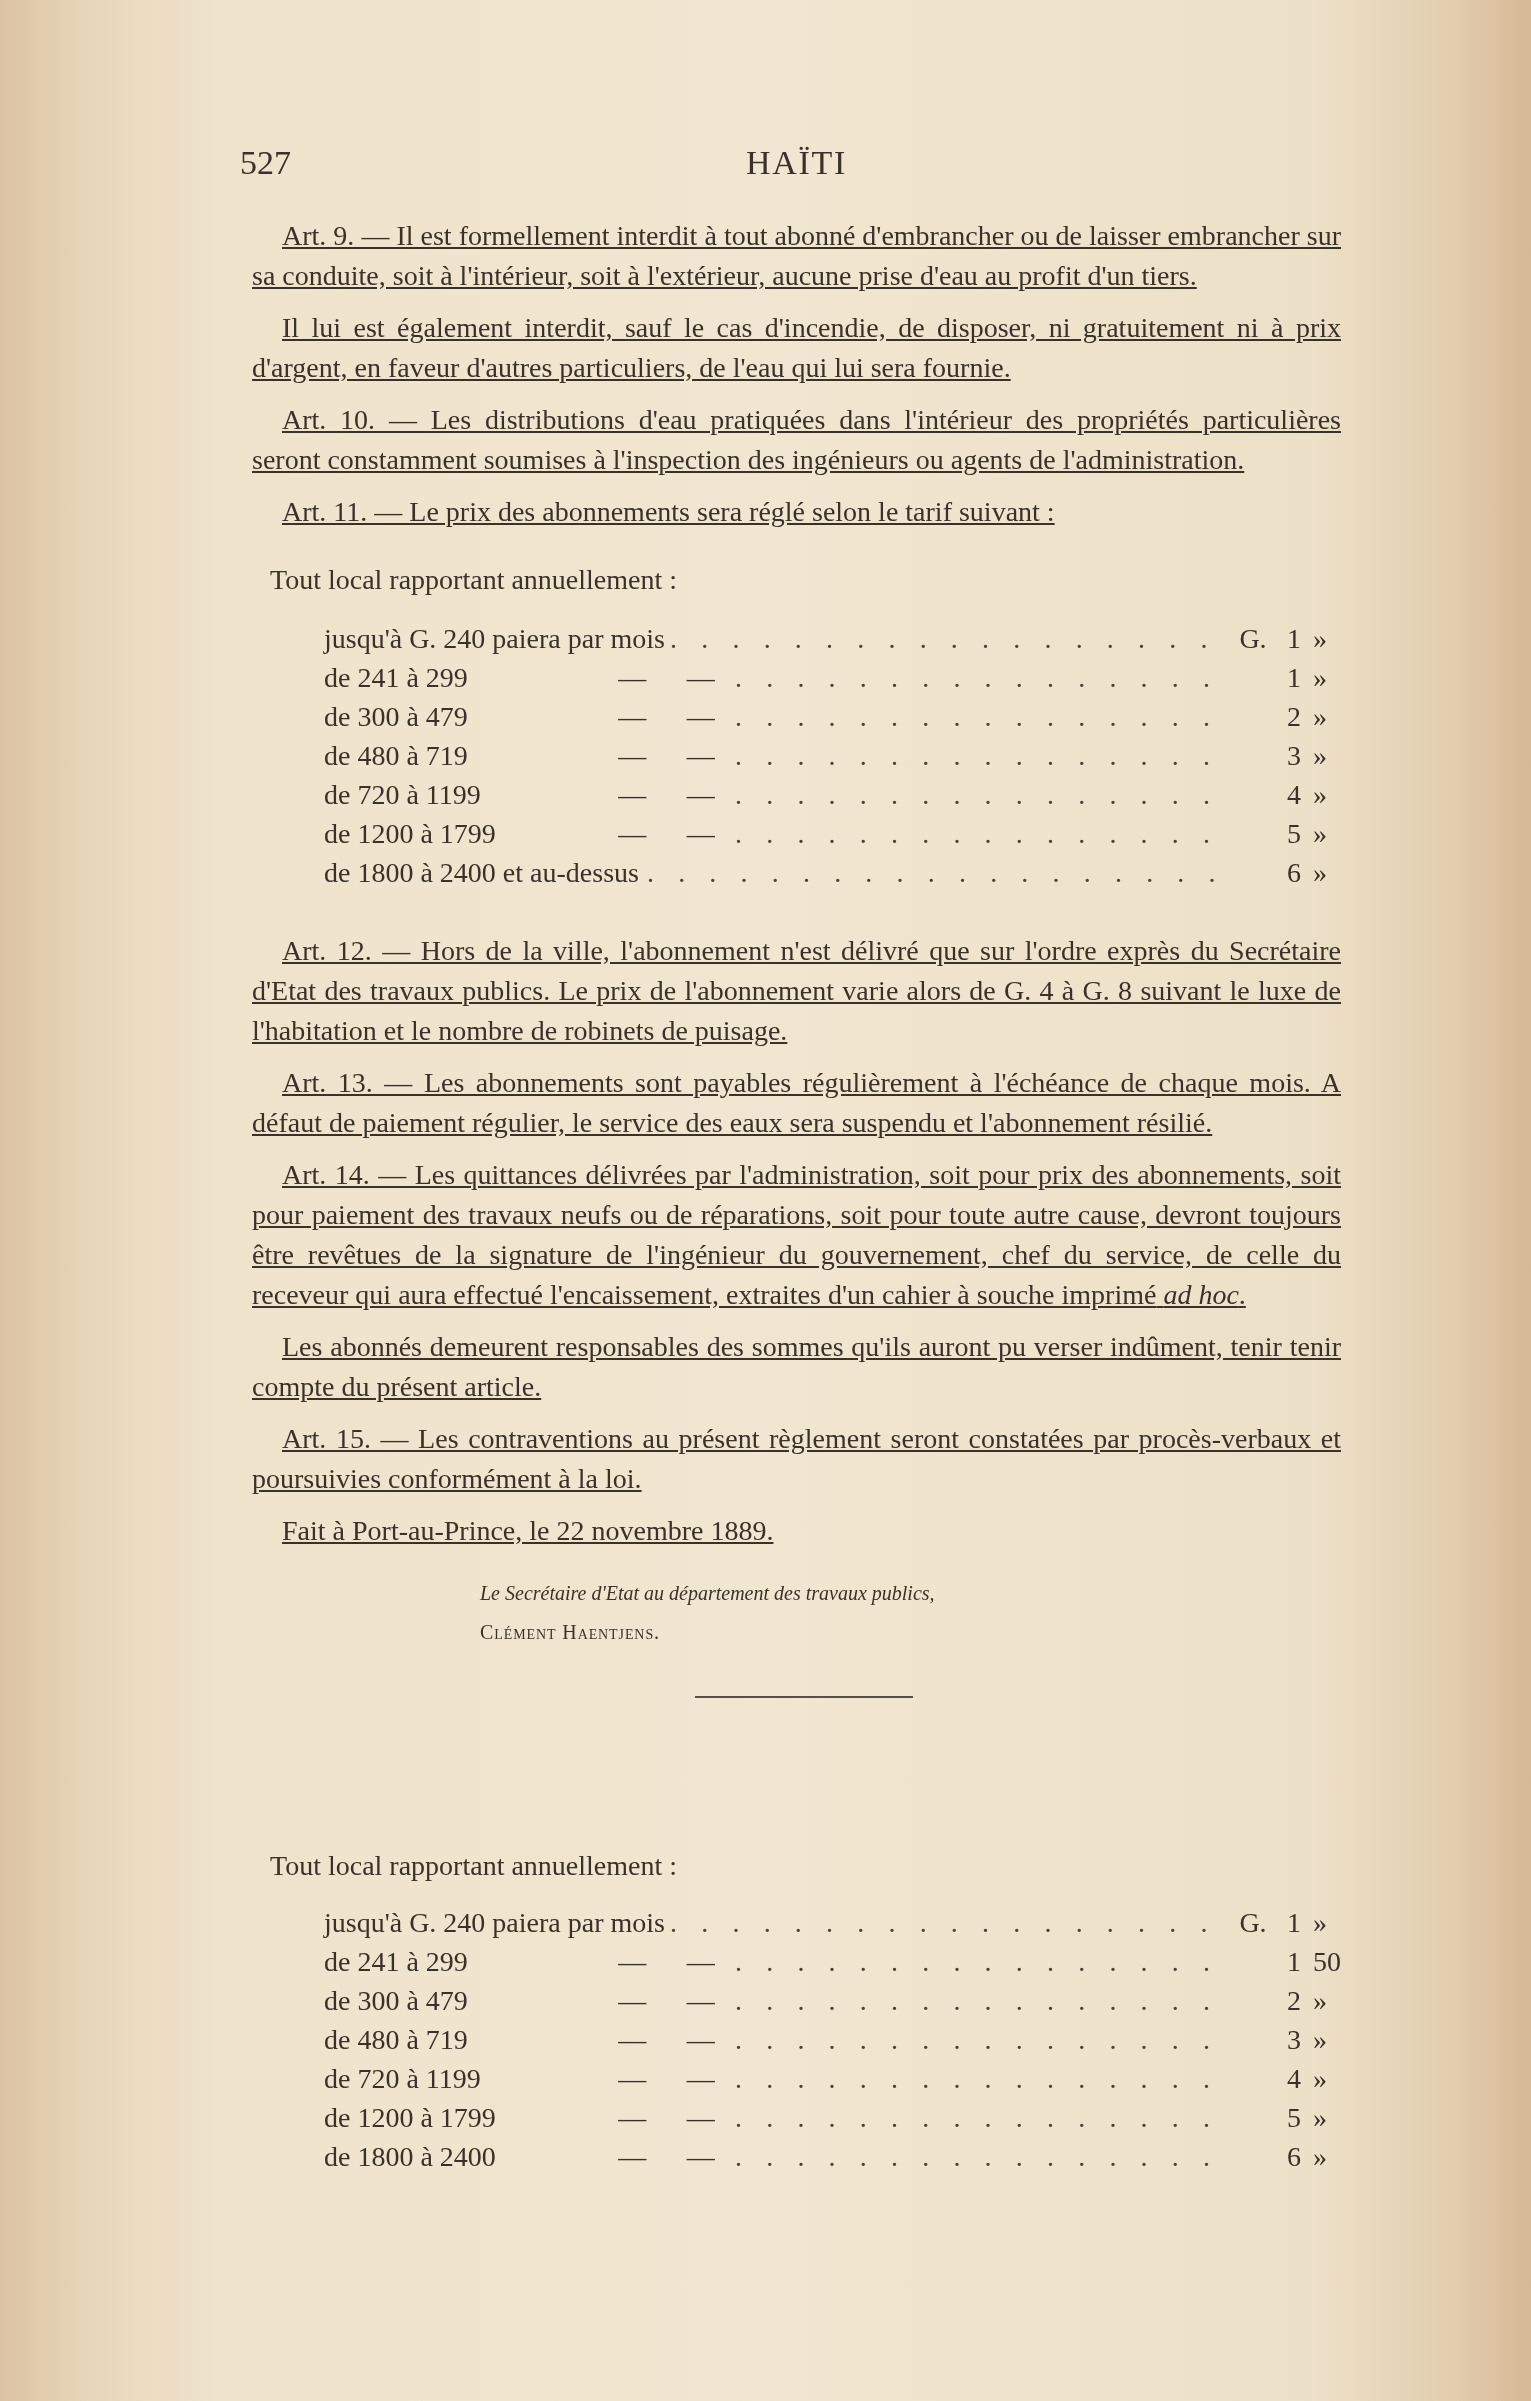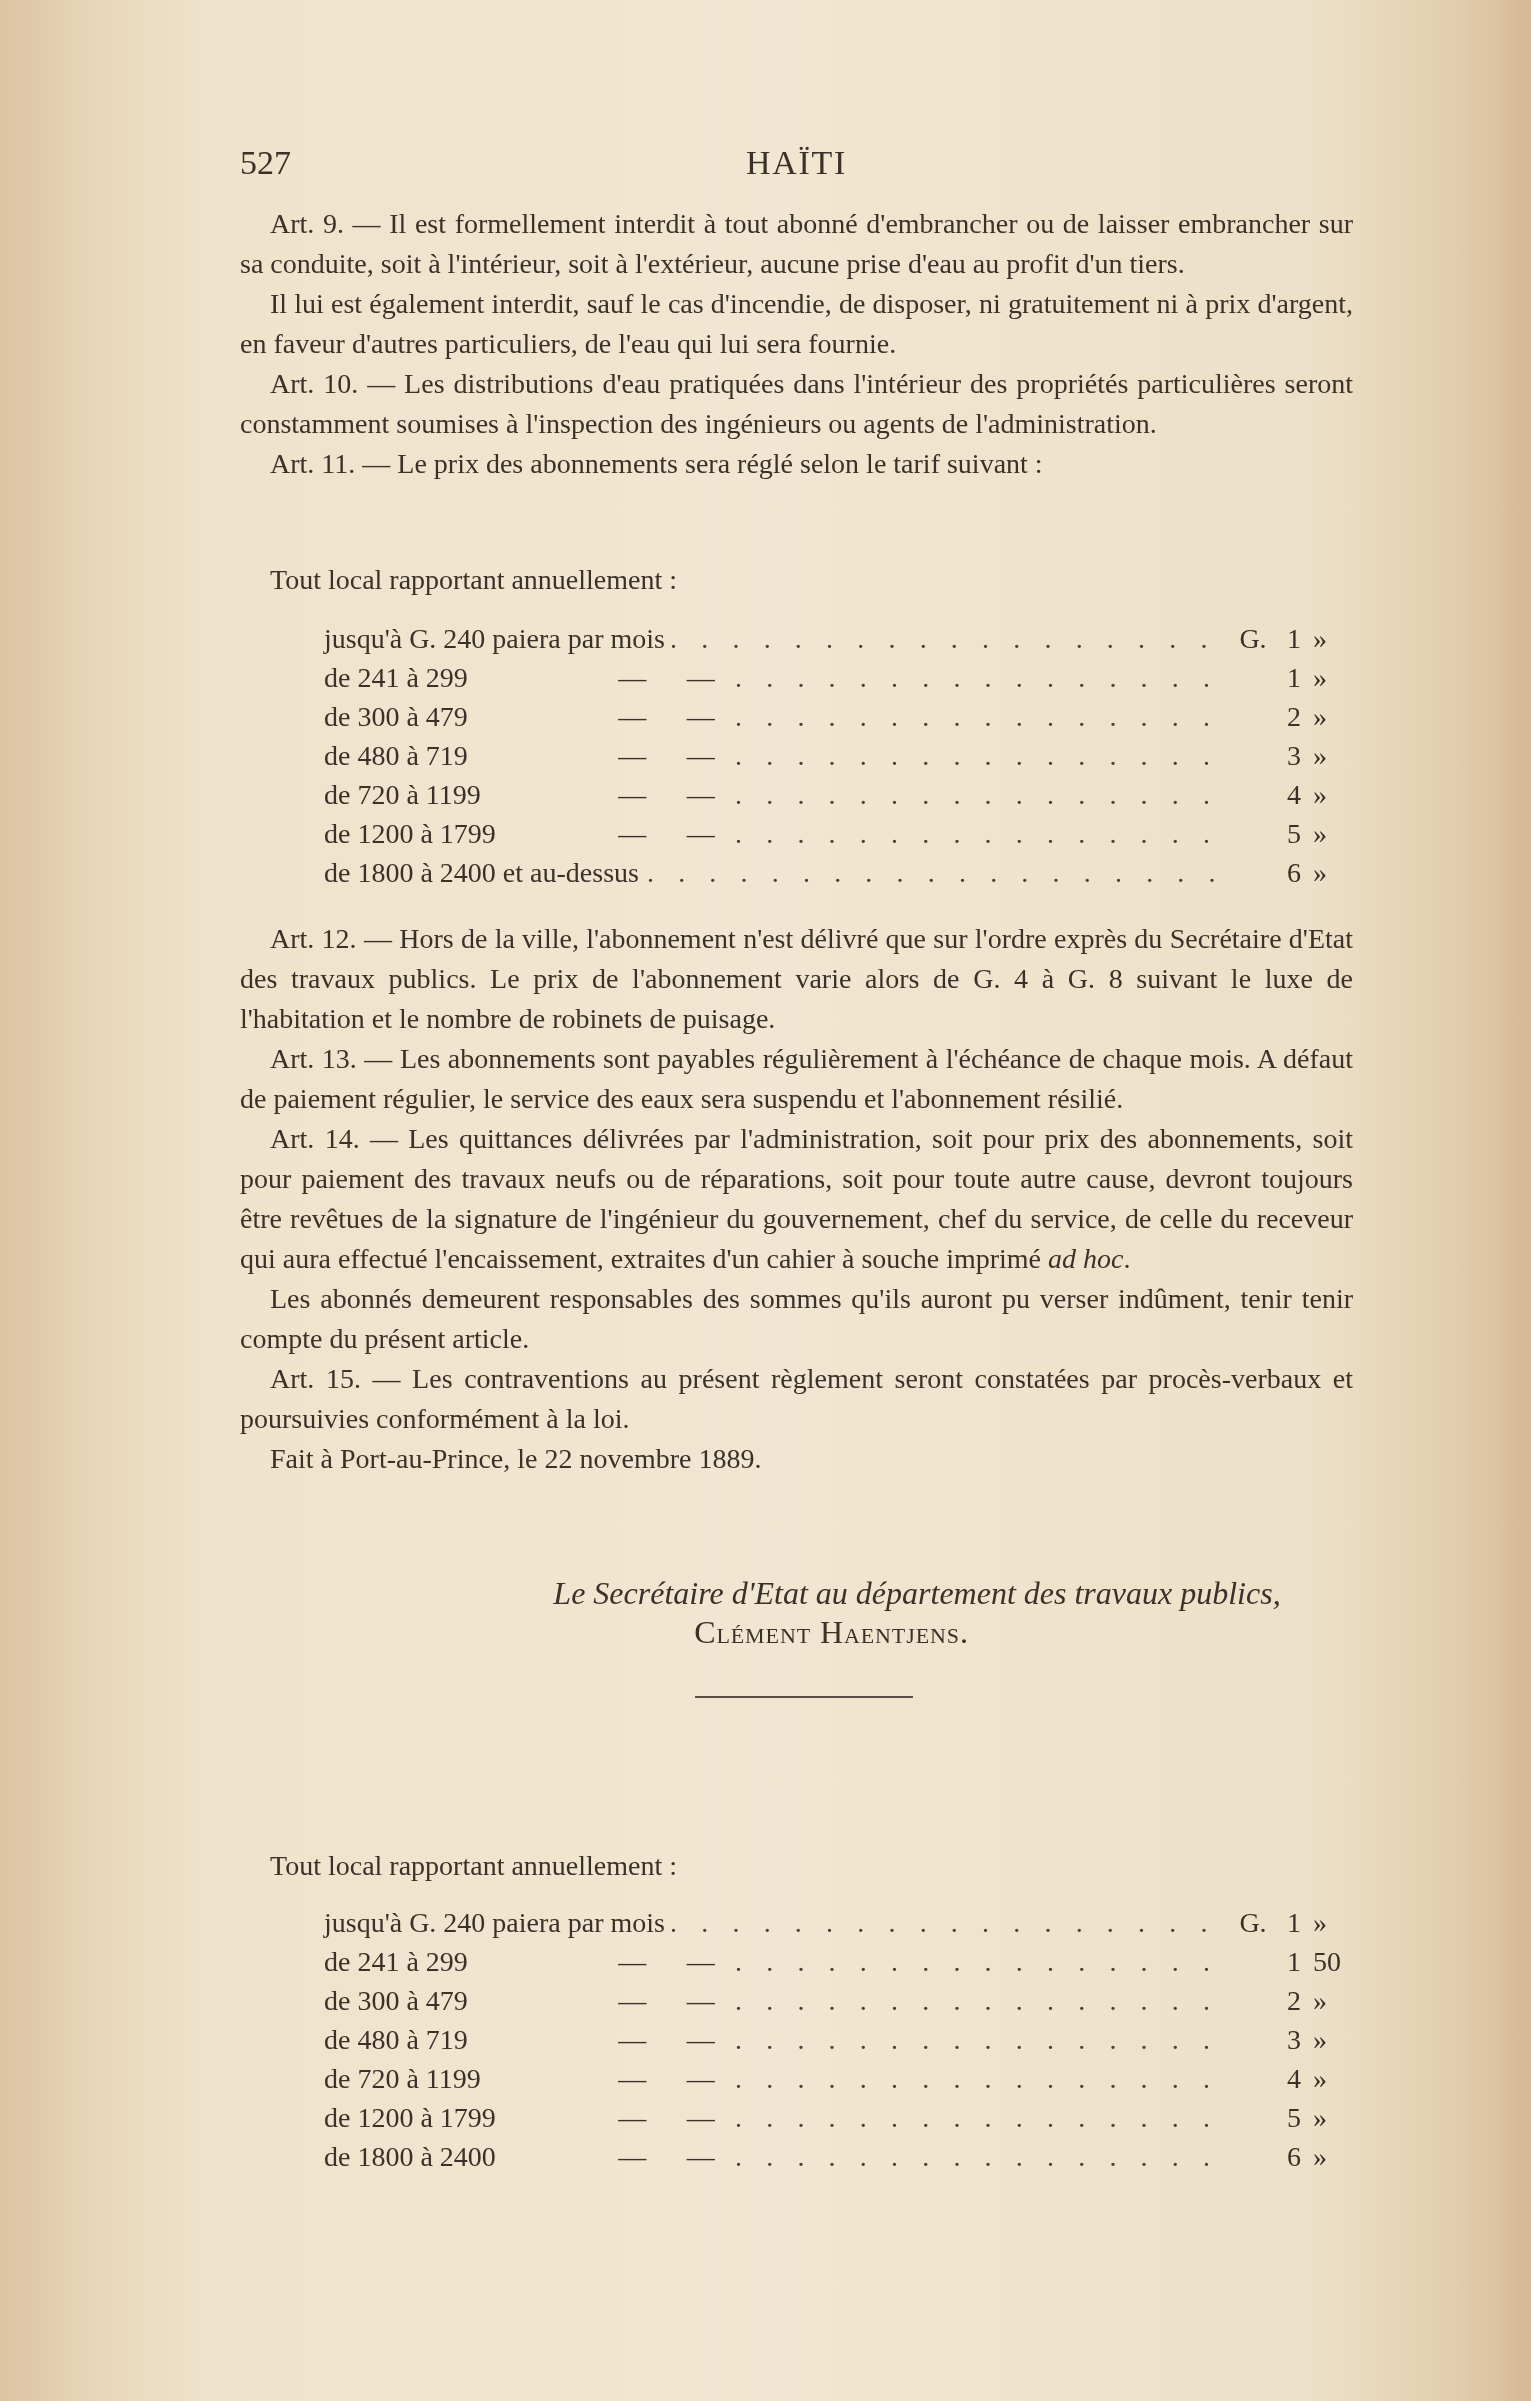--- a/index.html
+++ b/index.html
@@ -7,30 +7,30 @@
     width:1531px; height:2401px; overflow:hidden; position:relative;
     background: linear-gradient(90deg, #dcc3a3 0%, #e8d6ba 6%, #efe3cc 14%, #f1e6d1 50%, #ede0c8 86%, #e2cdae 95%, #d6b995 100%);
     font-family: "Liberation Serif", "DejaVu Serif", serif;
     color:#3a3128;
   }
   .page { position:absolute; left:0; top:0; width:1531px; height:2401px; }
   .hdr { position:absolute; top:144px; left:240px; width:1113px; height:43px; font-size:34px; }
   .hdr .num { position:absolute; left:0; top:0; }
   .hdr .title { position:absolute; left:0; width:100%; text-align:center; top:0; letter-spacing:1.7px; }
   .text { position:absolute; left:240px; width:1113px; font-size:28px; line-height:40px; text-align:justify; }
-  .text p { margin:0; text-indent:30px; }
+  .text p { margin:12px; text-indent:30px;text-decoration:underline; }
   .tbl { position:absolute; left:324px; width:1023px; font-size:28px; line-height:39px; }
   .row { display:flex; white-space:nowrap; height:39px; align-items:baseline; }
   .c-label { width:274px; }
   .c-dash { width:137px; display:flex; justify-content:space-around; }
   .c-dots { flex:1; overflow:hidden; letter-spacing:8.6px; color:#4a4036; }
   .c-cur { width:43px; text-align:right; padding-right:12px; }
   .c-amt { width:31px; text-align:center; }
   .c-sub { width:34px; text-align:left; padding-left:3.4px; }
-  .sig { position:absolute; left:480px; width:874px; font-size:32px; line-height:39px; text-align:center; }
+  .sig { position:absolute; left:480px; width:874px; font-size:20px; line-height:39px; text-align:left; }
   .sig .role { font-style:italic; }
   .sig .name { padding-right:171px; font-variant:small-caps; letter-spacing:0.9px; }
   .rule { position:absolute; top:1696px; left:695px; width:218px; height:1.7px; background:#5a4f44; }
   .section-title { position:absolute; top:1764px; left:240px; width:1113px; font-family:"DejaVu Serif", serif; font-weight:bold; font-size:29px; text-align:center; letter-spacing:0.4px; }
   .intro { position:absolute; left:270px; font-size:28px; }
   em { font-style:italic; }
 </style>
 </head>
 <body>
 

